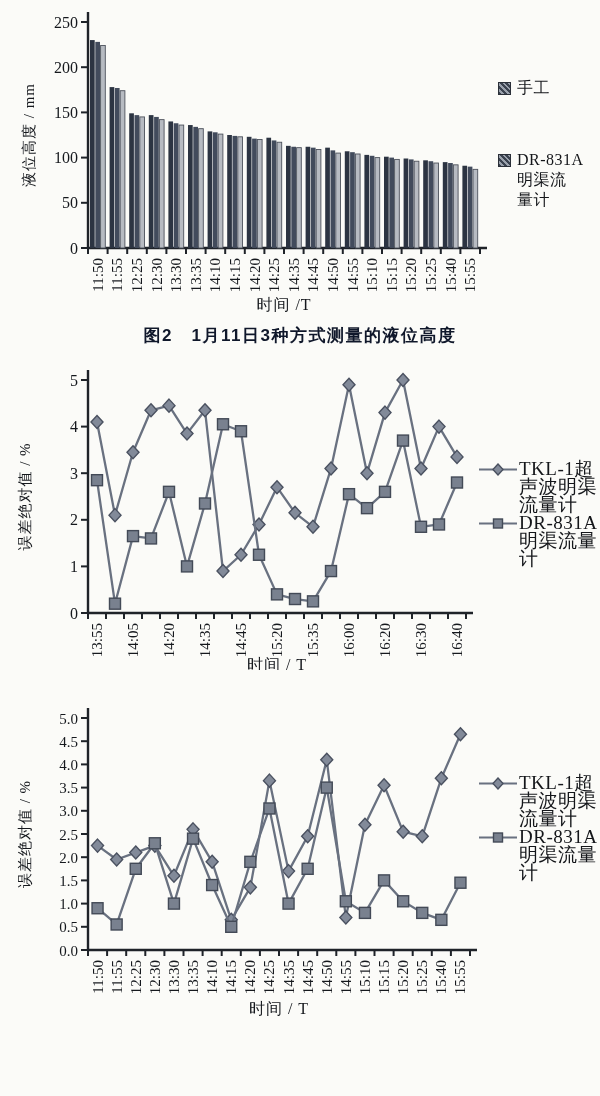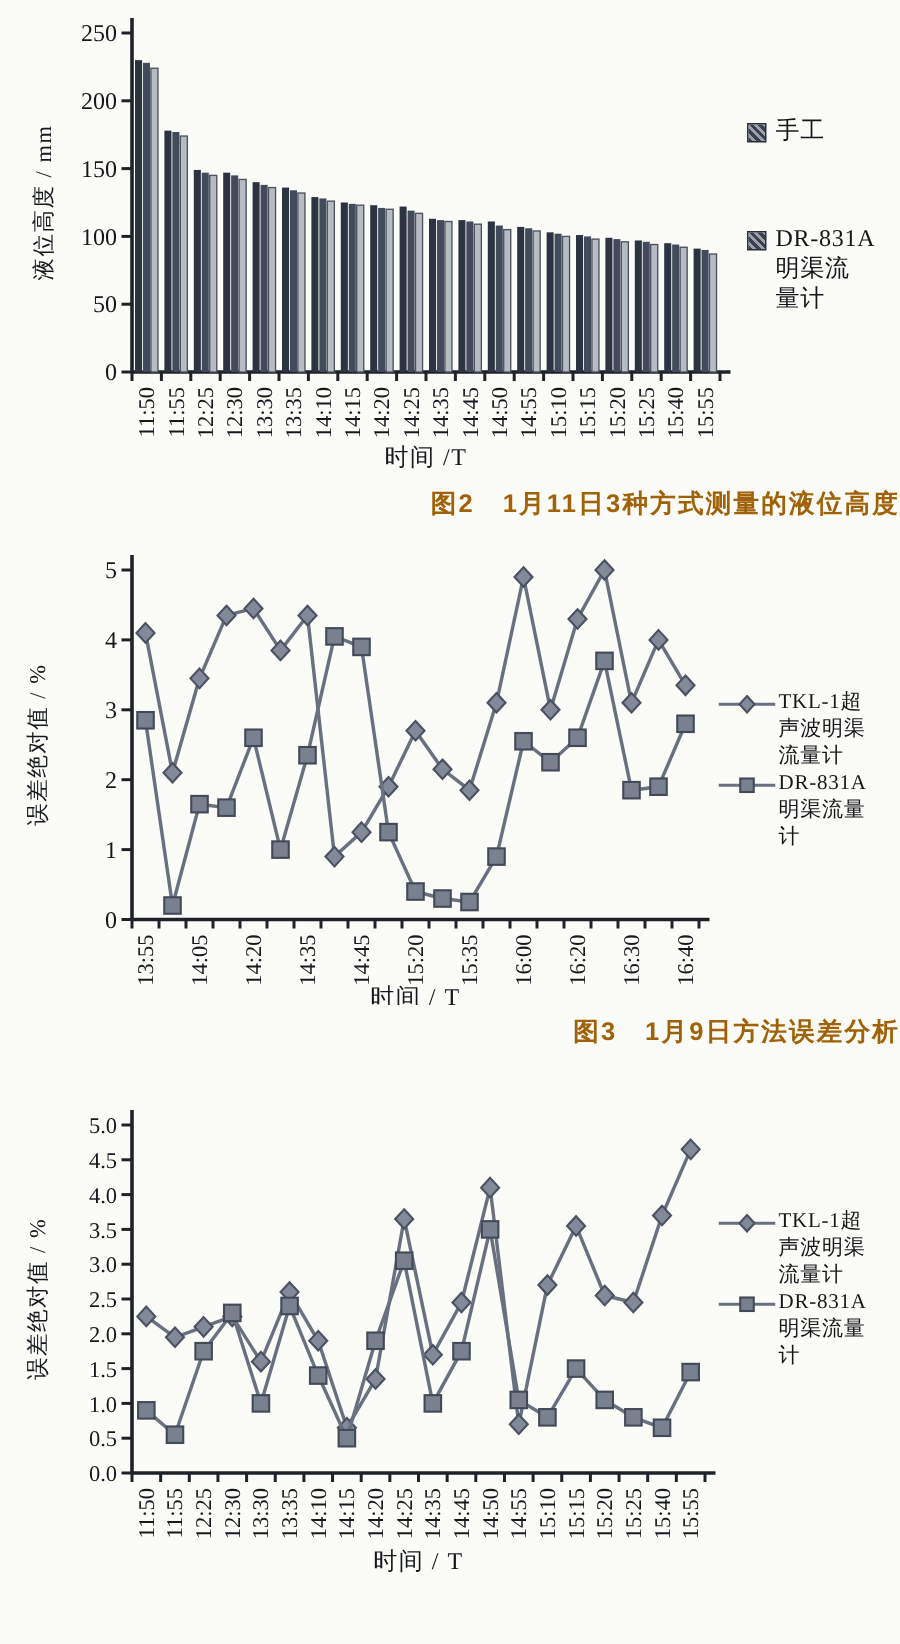--- a/index.html
+++ b/index.html
@@ -12,40 +12,40 @@
     font-family:"Liberation Serif","DejaVu Serif",serif;
     color:#15181d;
     overflow:hidden;
     position:relative;
   }
   figure{margin:0;position:relative;}
   .fig3{margin-top:10px;}
   .fig4{margin-top:30px;}
   .chart-svg{display:block;}
   figcaption{
-    text-align:right;
+    text-align:center;
     font-family:"Liberation Sans","DejaVu Sans",sans-serif;
     font-weight:700;
     font-size:17px;
     letter-spacing:1.5px;
-    color:#a16207;
+    color:#0f172a;
     padding-top:6px;
     height:26px;
   }
   .legend{
     position:absolute;
     display:flex;
     flex-direction:column;
     align-items:flex-start;
   }
   .legend-item{display:flex;align-items:flex-start;}
   .legend-label{
     white-space:pre-line;
     font-family:"Liberation Serif","DejaVu Serif",serif;
-    font-size:14px;
+    font-size:19px;
     line-height:18px;
     color:#14161a;
     letter-spacing:0.5px;
   }
   .legend--fig2{left:498px;top:70px;}
   .legend--fig2 .legend-label{font-size:16px;line-height:20px;}
   .legend--fig2 .legend-item + .legend-item{margin-top:52px;}
   .legend--fig3{left:479px;top:100px;}
   .legend--fig4{left:479px;top:74px;}
   .patch-marker{
@@ -316,21 +316,20 @@
         <div class="legend-item">
           <svg width="38" height="13" class="line-marker">
             <line x1="0" y1="6.5" x2="38" y2="6.5" stroke="#697180" stroke-width="2"></line>
             <rect x="14.5" y="2" width="9" height="9" fill="#79818f" stroke="#434a57" stroke-width="1.4"></rect>
           </svg>
           <span class="legend-label">DR-831A
 明渠流量
 计</span>
         </div>
       </div>
-    <figcaption>图3　1月9日方法误差分析</figcaption>
   </figure>
 
   <figure class="fig4">
     <svg class="chart-svg" width="600" height="320">
         <line x1="88" y1="8" x2="88" y2="250" stroke="#1f2329" stroke-width="2.4"></line>
         <line x1="87" y1="250" x2="477" y2="250" stroke="#1f2329" stroke-width="2.4"></line>
         <line x1="81" y1="250" x2="88" y2="250" stroke="#1f2329" stroke-width="2"></line>
         <text x="78" y="255.5" text-anchor="end" fill="#15181d" font-size="15" font-family="&quot;Liberation Serif&quot;,&quot;DejaVu Serif&quot;,serif">0.0</text>
         <line x1="81" y1="226.8" x2="88" y2="226.8" stroke="#1f2329" stroke-width="2"></line>
         <text x="78" y="232.3" text-anchor="end" fill="#15181d" font-size="15" font-family="&quot;Liberation Serif&quot;,&quot;DejaVu Serif&quot;,serif">0.5</text>

